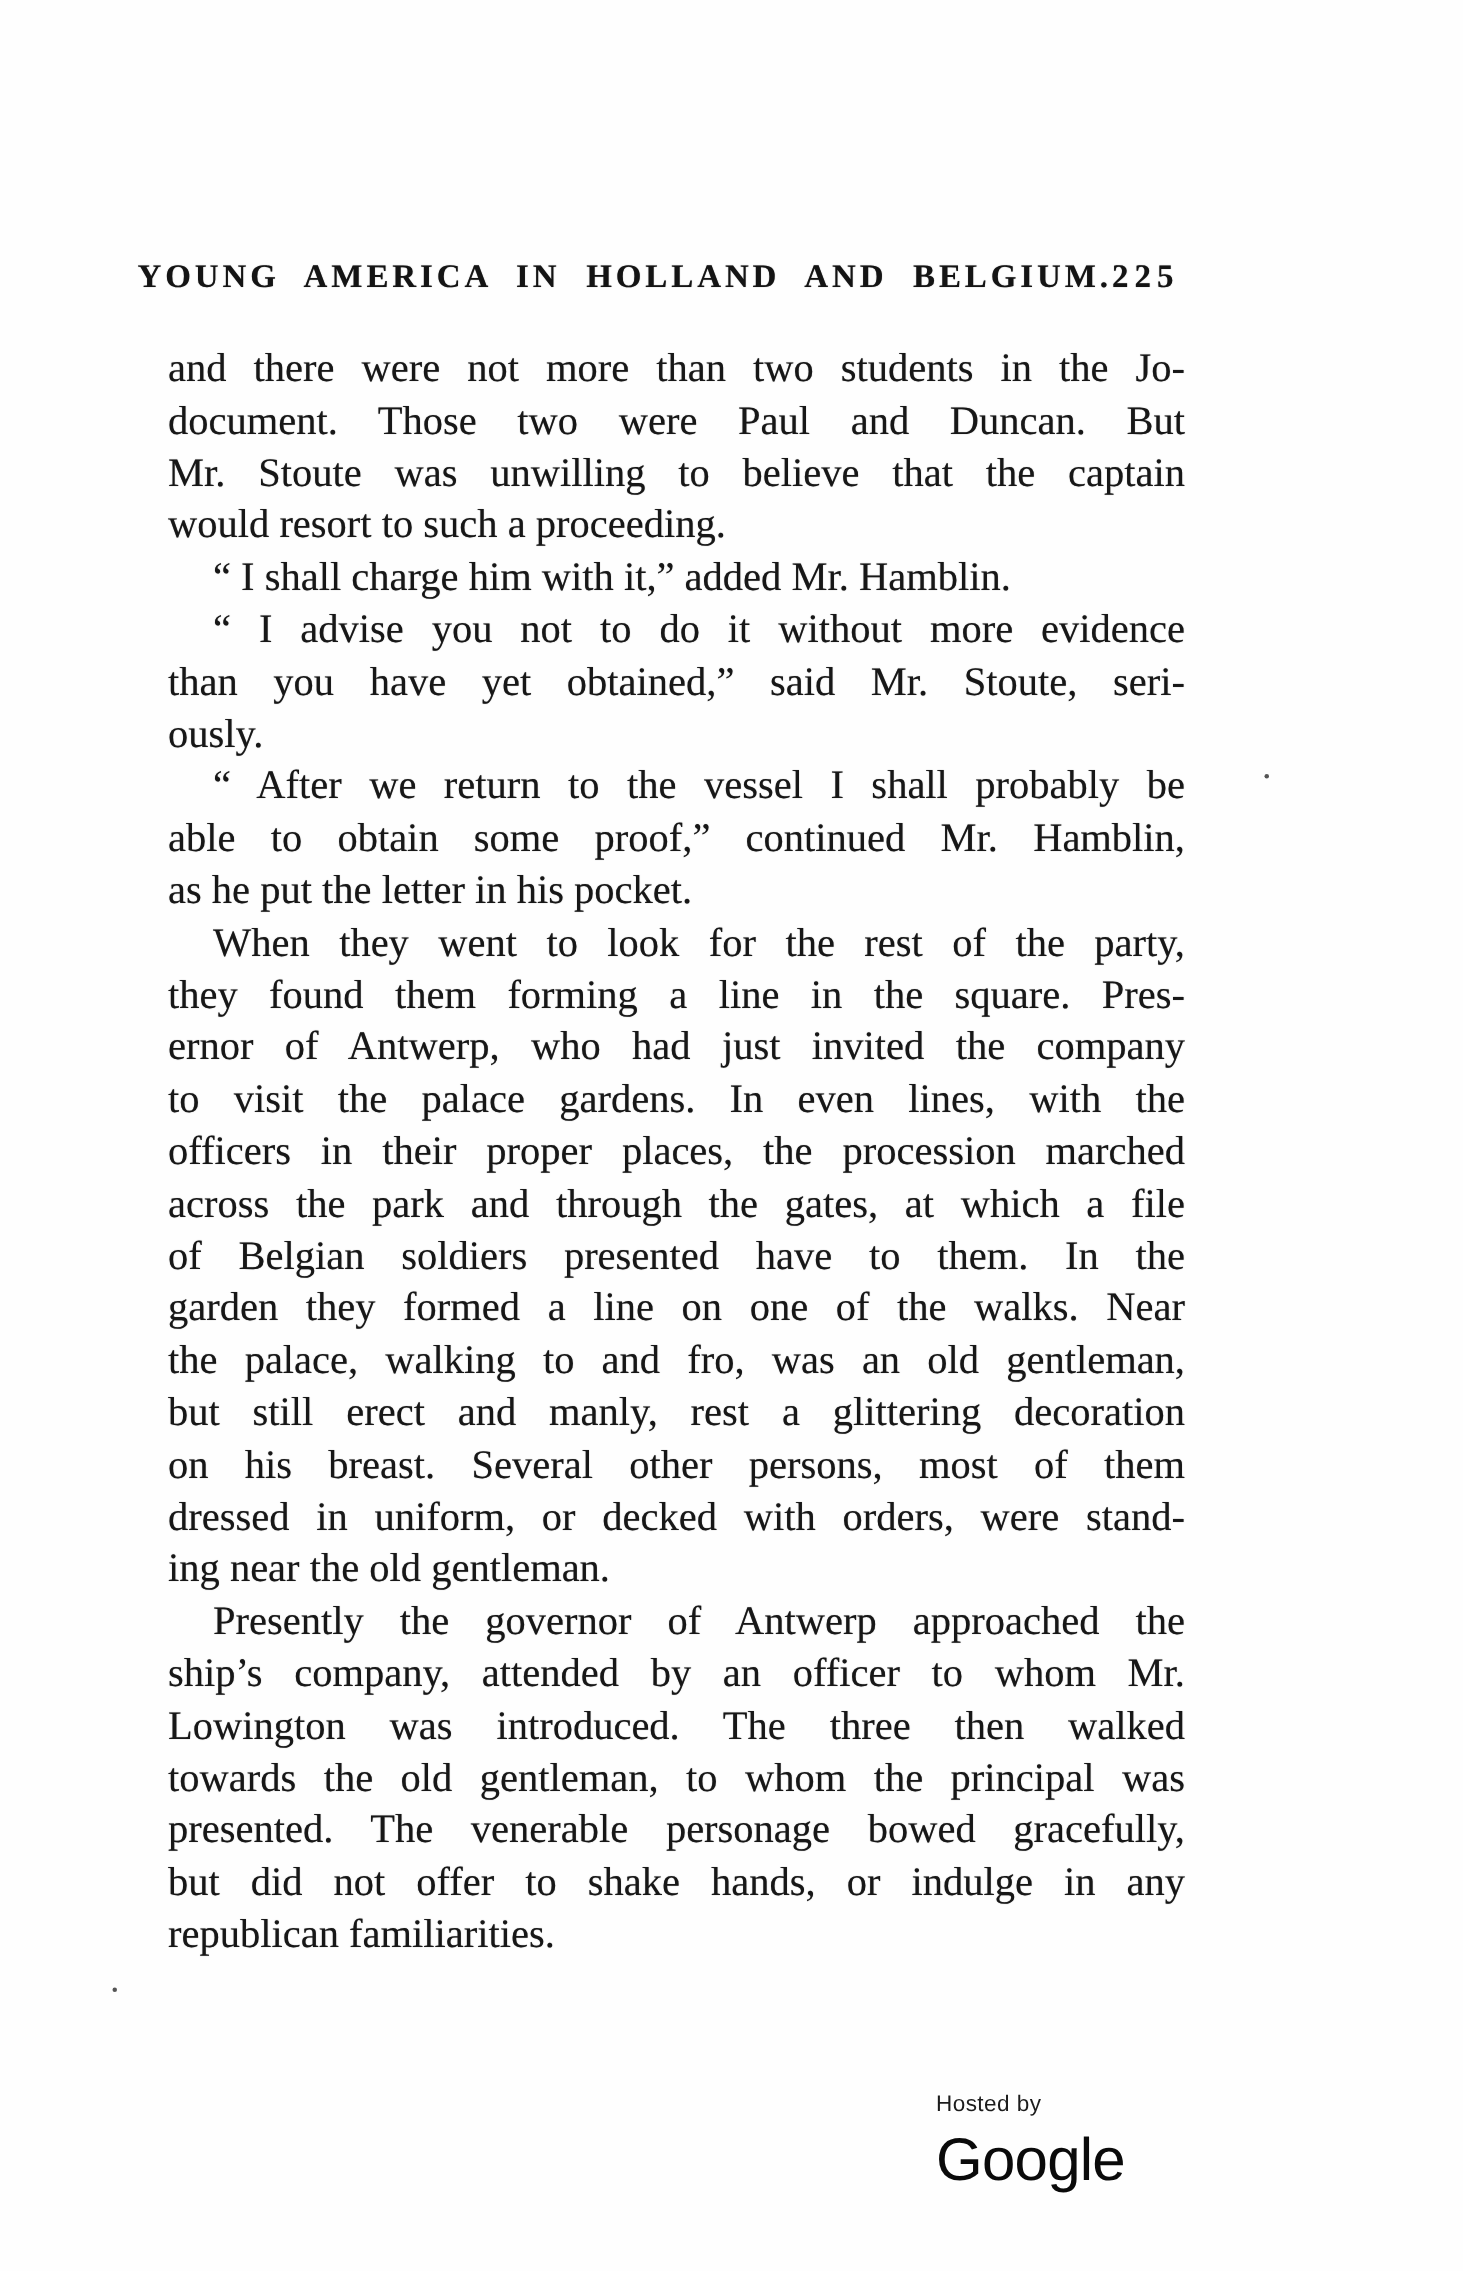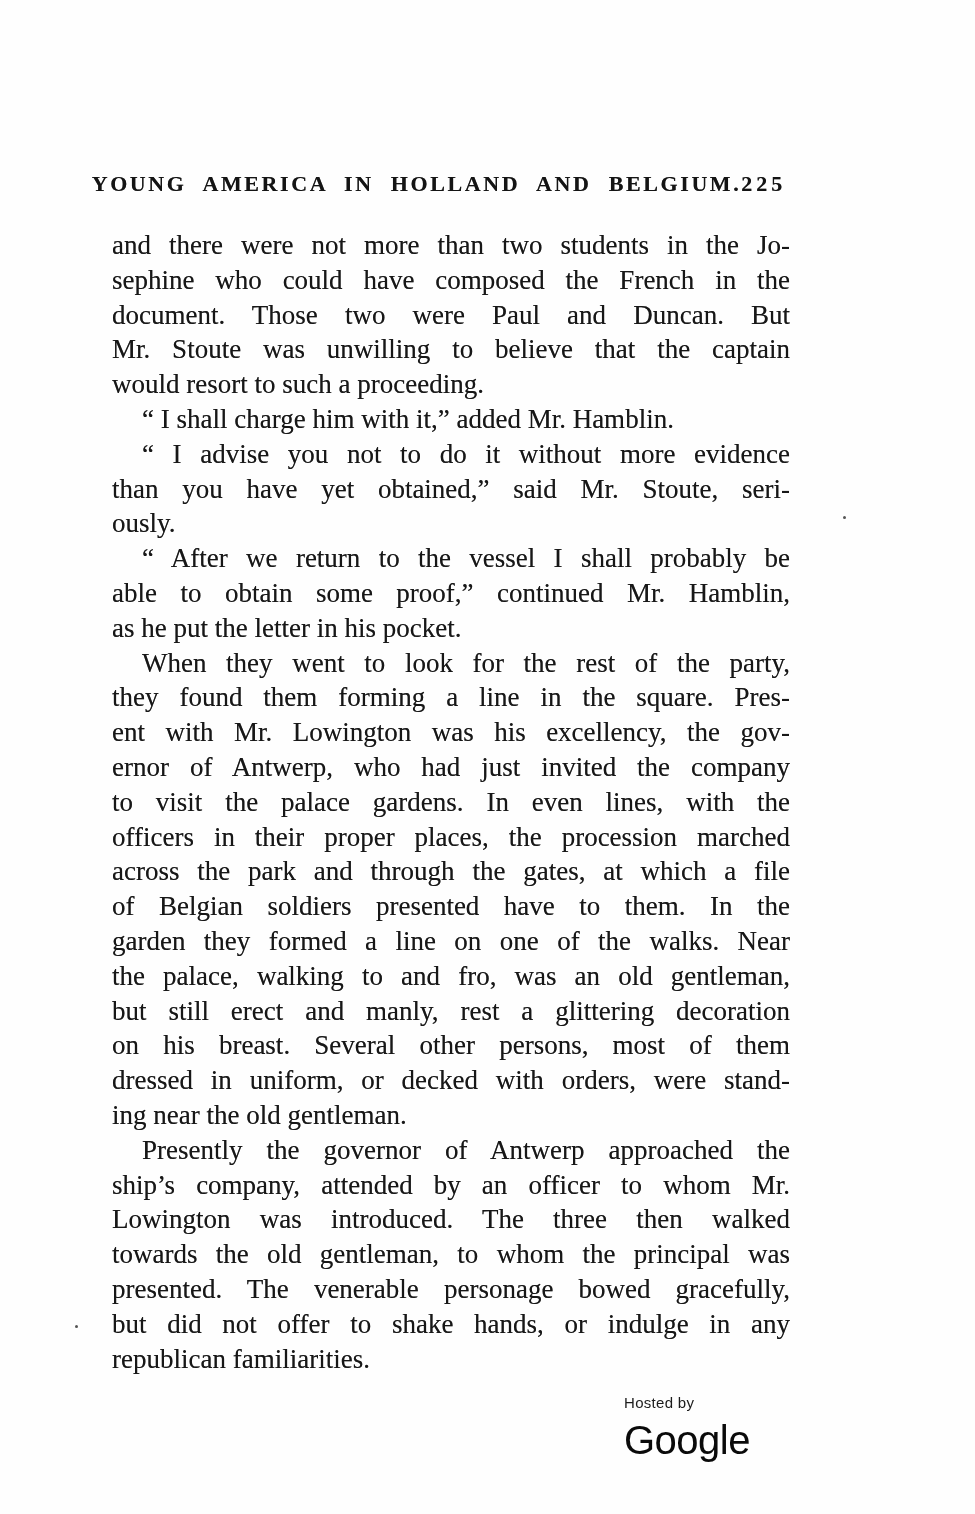--- a/index.html
+++ b/index.html
@@ -88,34 +88,32 @@
 <body>
 
 <div class="page">
 
   <div class="running-header">
     <span>YOUNG AMERICA IN HOLLAND AND BELGIUM.</span><span class="page-number">225</span>
   </div>
 
   <div class="body-text" id="body-lines">
       <div class="line jl">and there were not more than two students in the Jo-</div>
-      <div class="line jl">sephine who could have composed the French in the</div>
       <div class="line jl">document.  Those two were Paul and Duncan.  But</div>
       <div class="line jl">Mr. Stoute was unwilling to believe that the captain</div>
       <div class="line">would resort to such a proceeding.</div>
       <div class="line ind">“ I shall charge him with it,” added Mr. Hamblin.</div>
       <div class="line jl ind">“ I advise you not to do it without more evidence</div>
       <div class="line jl">than you have yet obtained,” said Mr. Stoute, seri-</div>
       <div class="line">ously.</div>
       <div class="line jl ind">“ After we return to the vessel I shall probably be</div>
       <div class="line jl">able to obtain some proof,” continued Mr. Hamblin,</div>
       <div class="line">as he put the letter in his pocket.</div>
       <div class="line jl ind">When they went to look for the rest of the party,</div>
       <div class="line jl">they found them forming a line in the square.  Pres-</div>
-      <div class="line jl">ent with Mr. Lowington was his excellency, the gov-</div>
       <div class="line jl">ernor of Antwerp, who had just invited the company</div>
       <div class="line jl">to visit the palace gardens.  In even lines, with the</div>
       <div class="line jl">officers in their proper places, the procession marched</div>
       <div class="line jl">across the park and through the gates, at which a file</div>
       <div class="line jl">of Belgian soldiers presented have to them.  In the</div>
       <div class="line jl">garden they formed a line on one of the walks.  Near</div>
       <div class="line jl">the palace, walking to and fro, was an old gentleman,</div>
       <div class="line jl">but still erect and manly, rest a glittering decoration</div>
       <div class="line jl">on his breast.  Several other persons, most of them</div>
       <div class="line jl">dressed in uniform, or decked with orders, were stand-</div>

